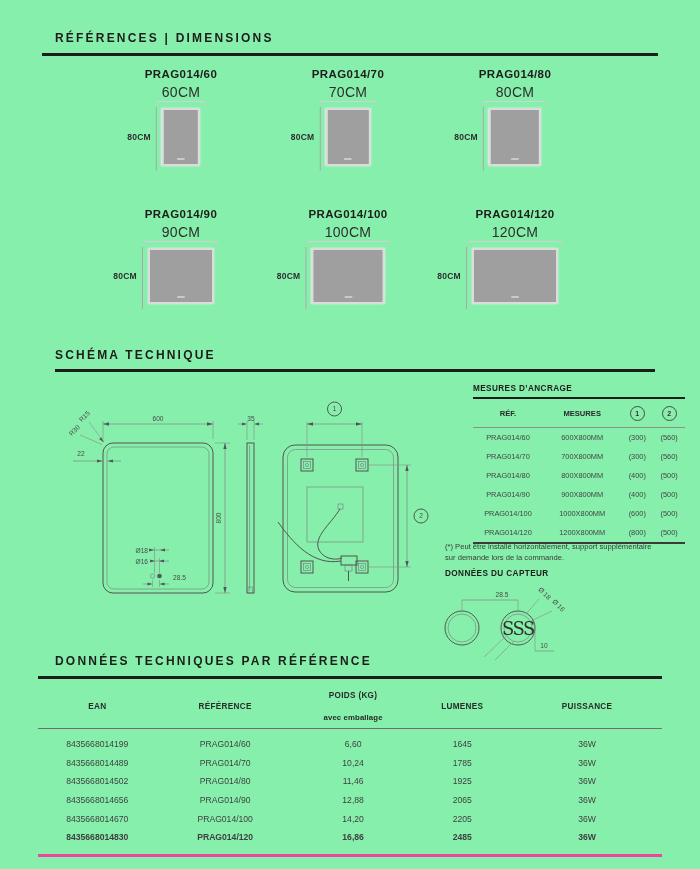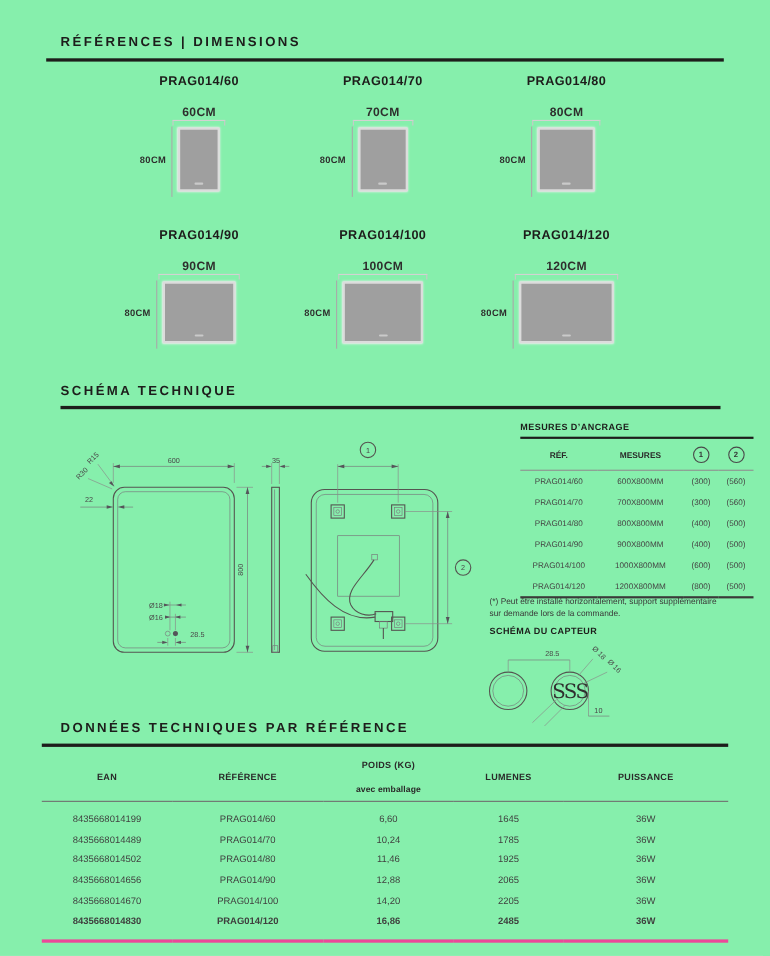--- a/index.html
+++ b/index.html
@@ -6,21 +6,21 @@
   .page{position:relative;width:700px;height:869px;margin:0 auto;background:#86efac;
         font-family:"Liberation Sans",sans-serif;color:#3d3d3c;overflow:hidden;}
 
   
   .sec-title{position:absolute;font-size:12px;font-weight:700;letter-spacing:2.2px;color:#1d1d1b;white-space:nowrap;}
   .sec-rule{position:absolute;height:2.5px;background:#1d1d1b;}
 
   
   .product{position:absolute;transform:translateX(-50%);display:flex;flex-direction:column;align-items:center;}
   .p-ref{font-size:11.5px;font-weight:700;letter-spacing:.4px;color:#1d1d1b;margin-bottom:4px;white-space:nowrap;}
-  .p-wlabel{font-size:11px;font-weight:700;color:#2e2e2d;letter-spacing:.3px;margin-bottom:1px;margin-top:12px;}
+  .p-wlabel{font-size:14px;font-weight:400;color:#2e2e2d;letter-spacing:.3px;margin-bottom:1px;}
   .p-wline{height:4px;border-top:1px solid #d2d2d2;border-left:1px solid #c9c9c9;border-right:1px solid #c9c9c9;margin-bottom:2px;}
   .p-body{position:relative;}
   .p-vline{position:absolute;left:-6px;top:-1px;bottom:-5px;width:1px;background:#a9a9a9;}
   .p-hlabel{position:absolute;right:calc(100% + 11px);top:50%;transform:translateY(-50%);
             font-size:8.5px;font-weight:700;color:#2e2e2d;letter-spacing:.3px;white-space:nowrap;}
   .p-mirror{background:#9f9f9f;border:2px solid #dcdcdc;box-shadow:0 0 2px #efefef;border-radius:1px;position:relative;}
   .p-mirror::after{content:"";position:absolute;bottom:4px;left:50%;transform:translateX(-50%);
                    width:8px;height:2px;background:rgba(255,255,255,.45);border-radius:1px;}
 
   
@@ -307,21 +307,21 @@
           <td>PRAG014/120</td>
             <td>1200X800MM</td>
           <td>(800)</td>
             <td>(500)</td>
           </tr>
       </tbody>
     </table>
   </div>
 
   <div class="footnote">(*) Peut être installé horizontalement, support supplémentaire sur demande lors de la commande.</div>
-  <div class="detail-title">SCHÉMA DU CAPTEUR</div>
+  <div class="detail-title">DONNÉES DU CAPTEUR</div>
 
   <svg class="draw" style="left:440px;top:583px" width="180" height="78" viewBox="0 0 180 78">
     <circle class="ln" cx="22" cy="45" r="17"></circle>
     <circle class="li" cx="22" cy="45" r="14"></circle>
     <circle class="ln" cx="78" cy="45" r="17"></circle>
     <circle class="li" cx="78" cy="45" r="14"></circle>
     <text x="78" y="52" text-anchor="middle" style="font-size:18px;fill:#2f2f2e;letter-spacing:-1.5px;font-family:'DejaVu Serif',serif">SSS</text>
 
     <line class="li" x1="22" y1="17" x2="78" y2="17"></line>
     <line class="dm" x1="22" y1="17" x2="22" y2="27"></line>

